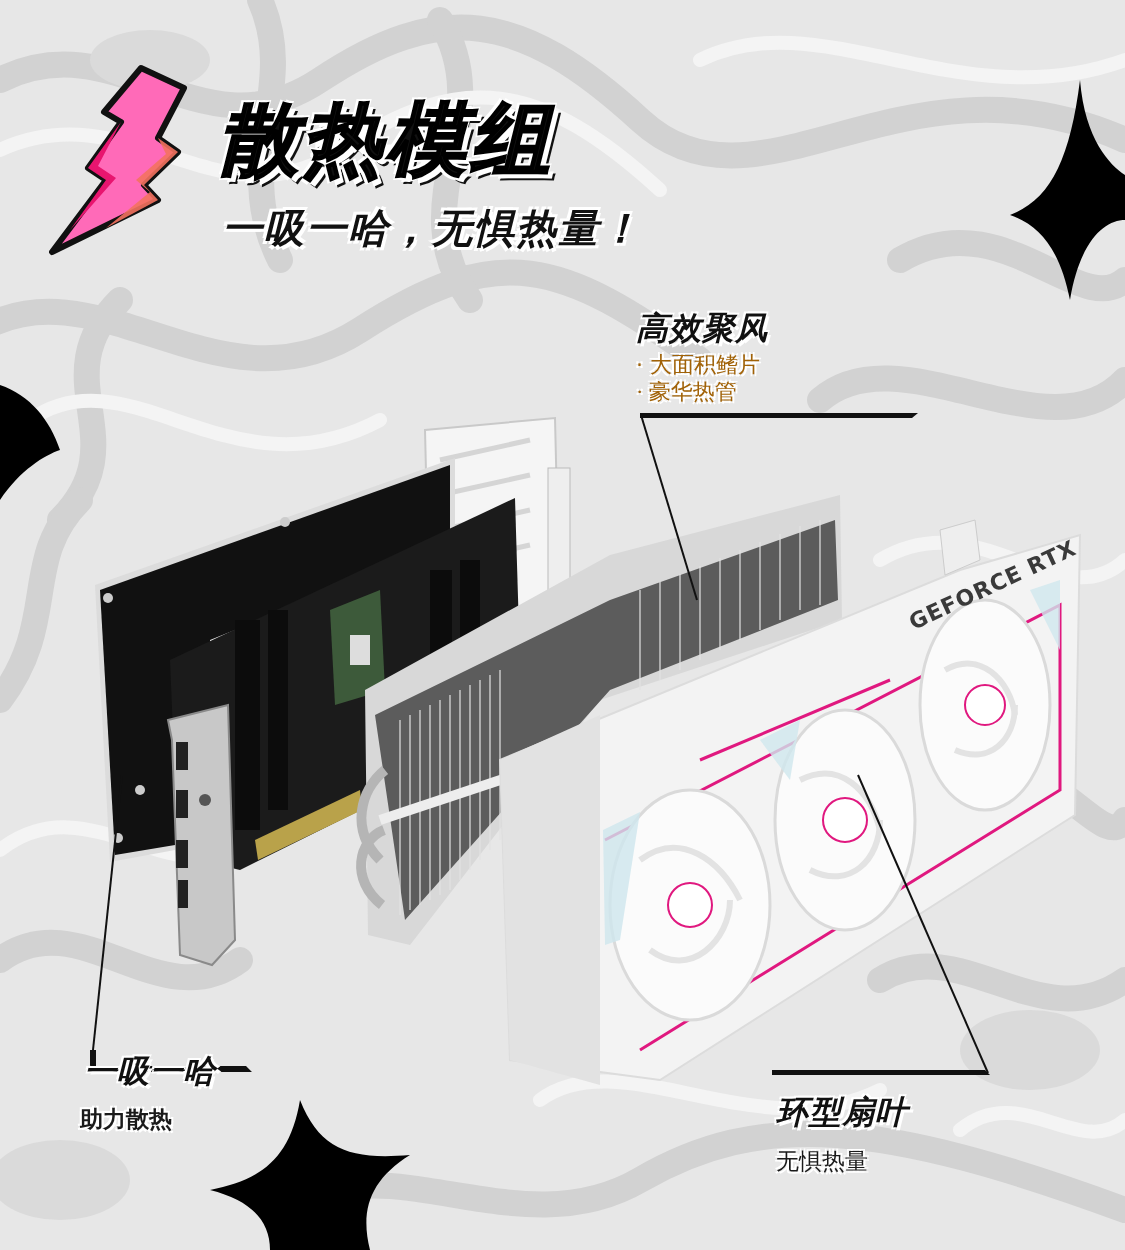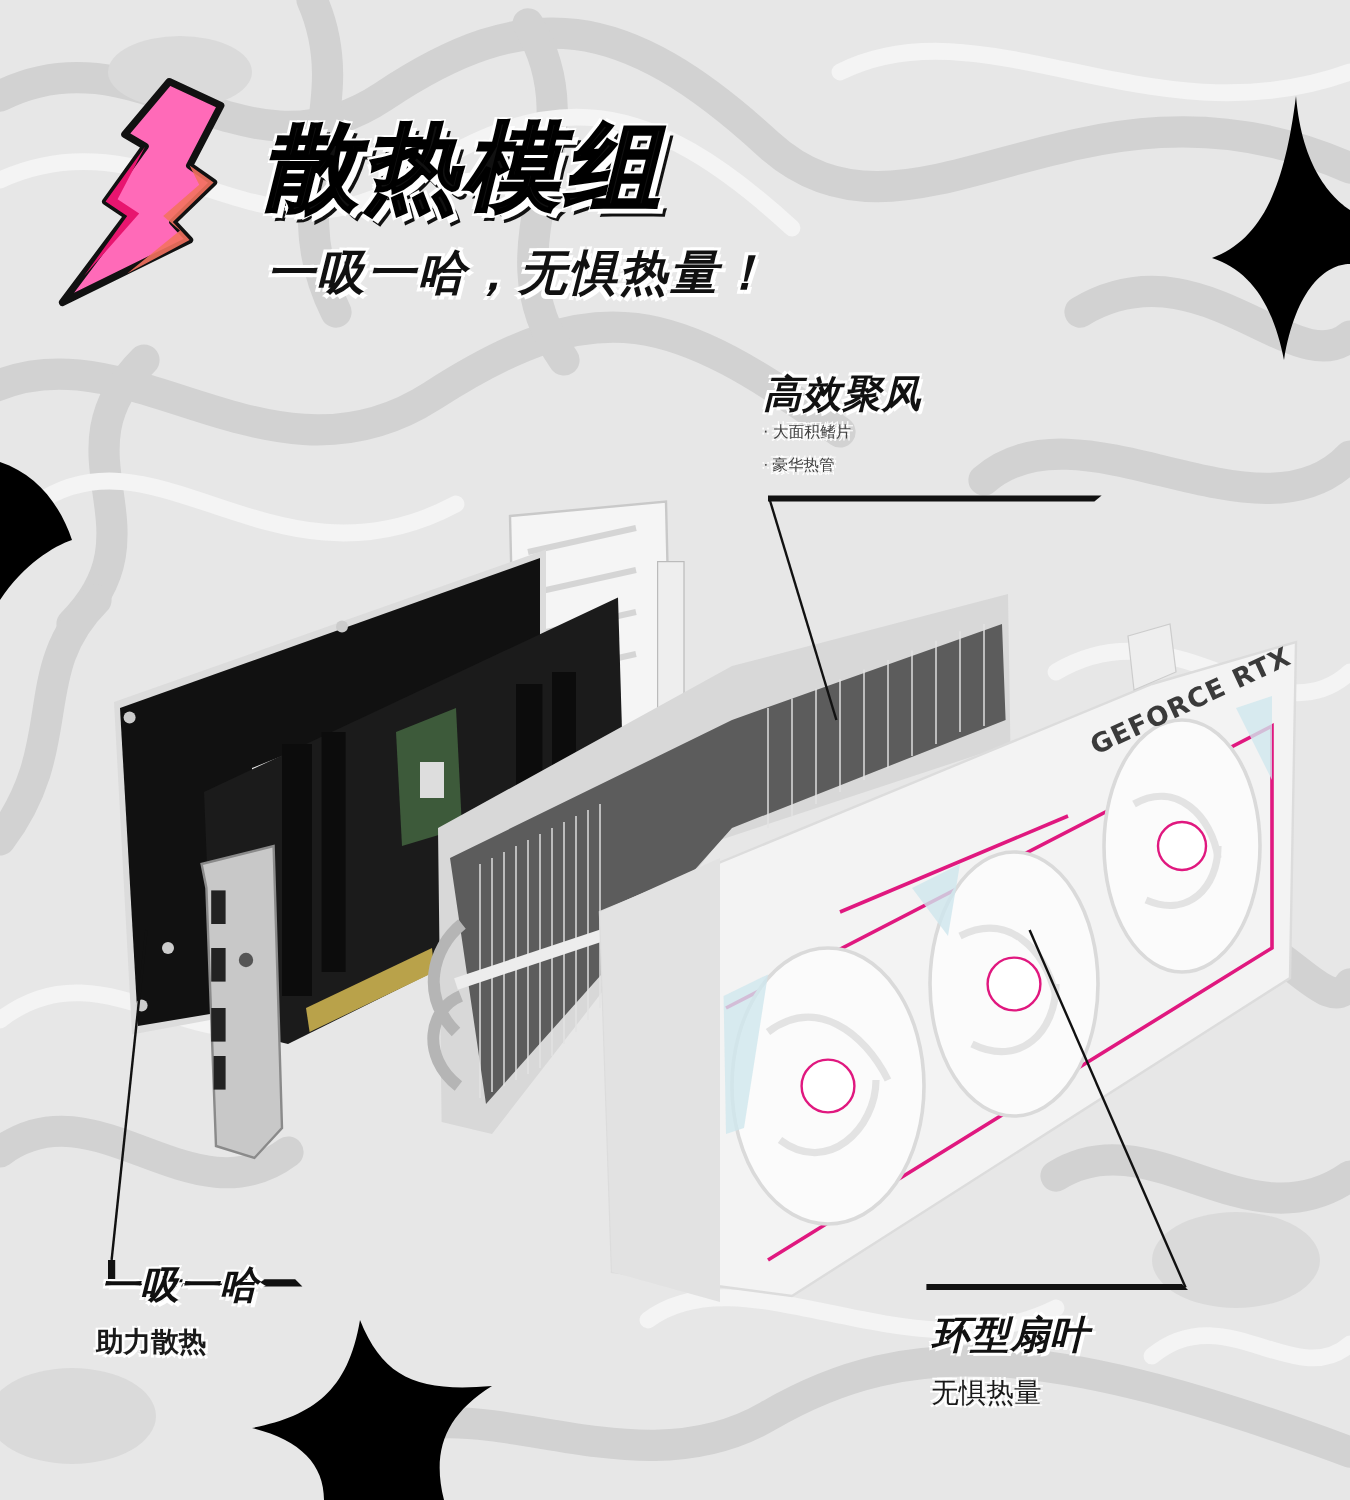--- a/index.html
+++ b/index.html
@@ -29,21 +29,21 @@
   .callout-title {
     position: absolute; z-index: 5; font-size: 32px; font-weight: 900; font-style: italic;
     color: #111; line-height: 1; letter-spacing: 1px;
     text-shadow: 3px 3px 0 #fff, -2px -2px 0 #fff, 2px -2px 0 #fff, -2px 2px 0 #fff;
   }
   .callout-desc {
     position: absolute; z-index: 5; font-size: 23px; color: #1a1a1a; line-height: 1;
     text-shadow: 2px 2px 0 #fff, -2px -2px 0 #fff, 2px -2px 0 #fff, -2px 2px 0 #fff;
   }
   .bullet {
-    position: absolute; z-index: 5; font-size: 13px; color: #404040; line-height: 1;
+    position: absolute; z-index: 5; font-size: 22px; color: #a16207; line-height: 1;
     text-shadow: 2px 2px 0 #fff, -2px -2px 0 #fff, 2px -2px 0 #fff, -2px 2px 0 #fff;
   }
   .gforce {
     position: absolute; left: 905px; top: 612px; z-index: 6;
     font-size: 22px; font-weight: 900; color: #3a3a3a; letter-spacing: 1px;
     transform: rotate(-25deg); transform-origin: left top;
   }
 </style>
 </head>
 <body>

